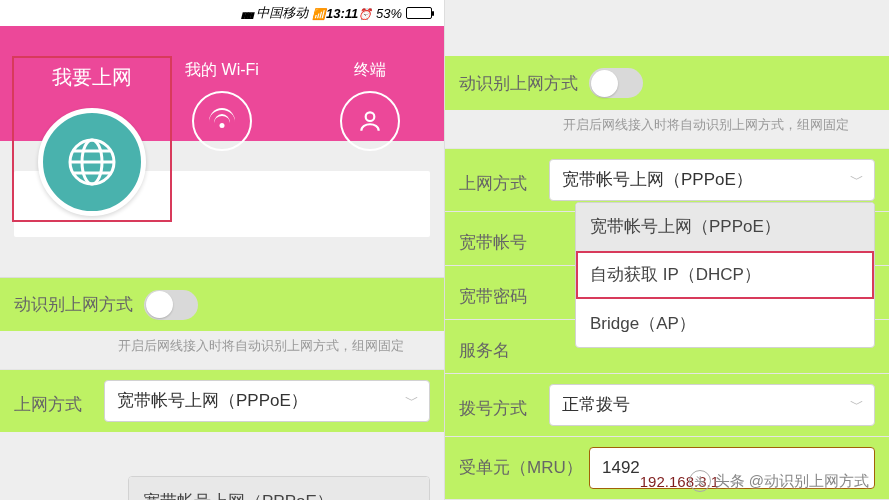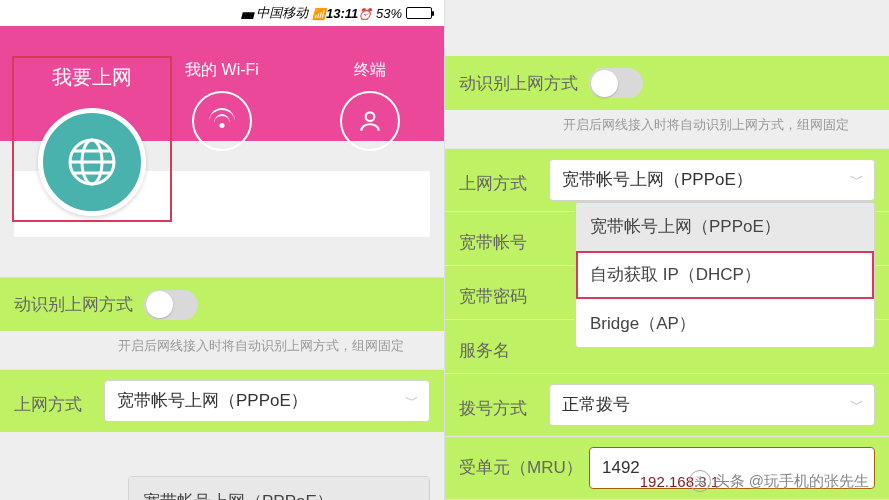--- a/index.html
+++ b/index.html
@@ -266,15 +266,15 @@
   <div class="dropdown" style="left:130px; top:202px; right:14px;">
     <div class="opt sel">宽带帐号上网（PPPoE）</div>
     <div class="opt hl">自动获取 IP（DHCP）</div>
     <div class="opt">Bridge（AP）</div>
   </div>
 
   <div class="ghost-val">192.168.3.1</div>
   <div class="watermark">
     <span class="circ">头</span>
     <span>头条</span>
-    <span>@玩手机的张先生</span>
+    <span>@动识别上网方式</span>
   </div>
 </div>
 
 </body></html>

